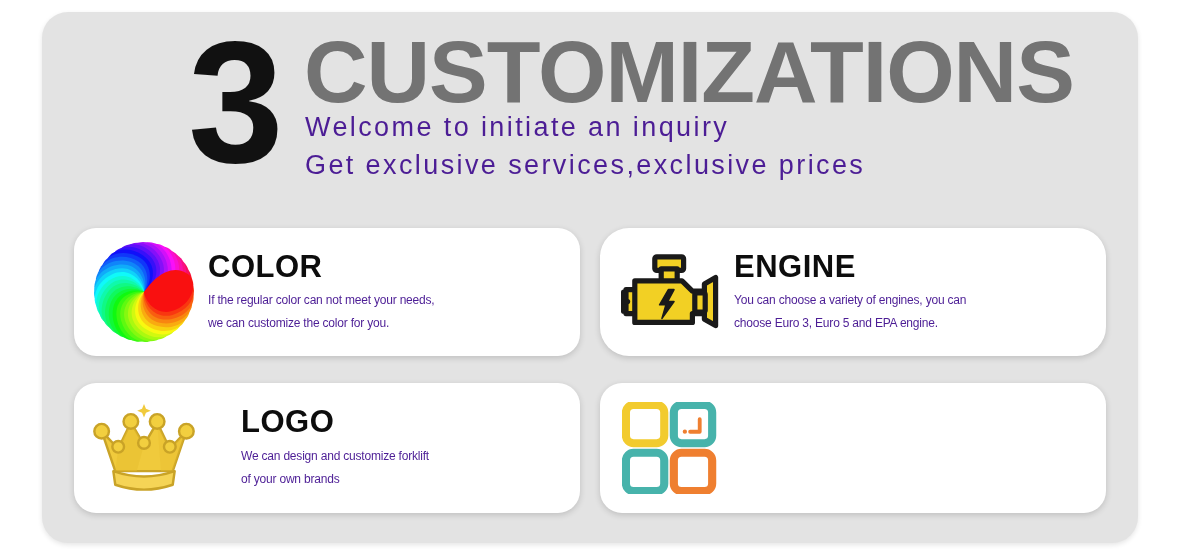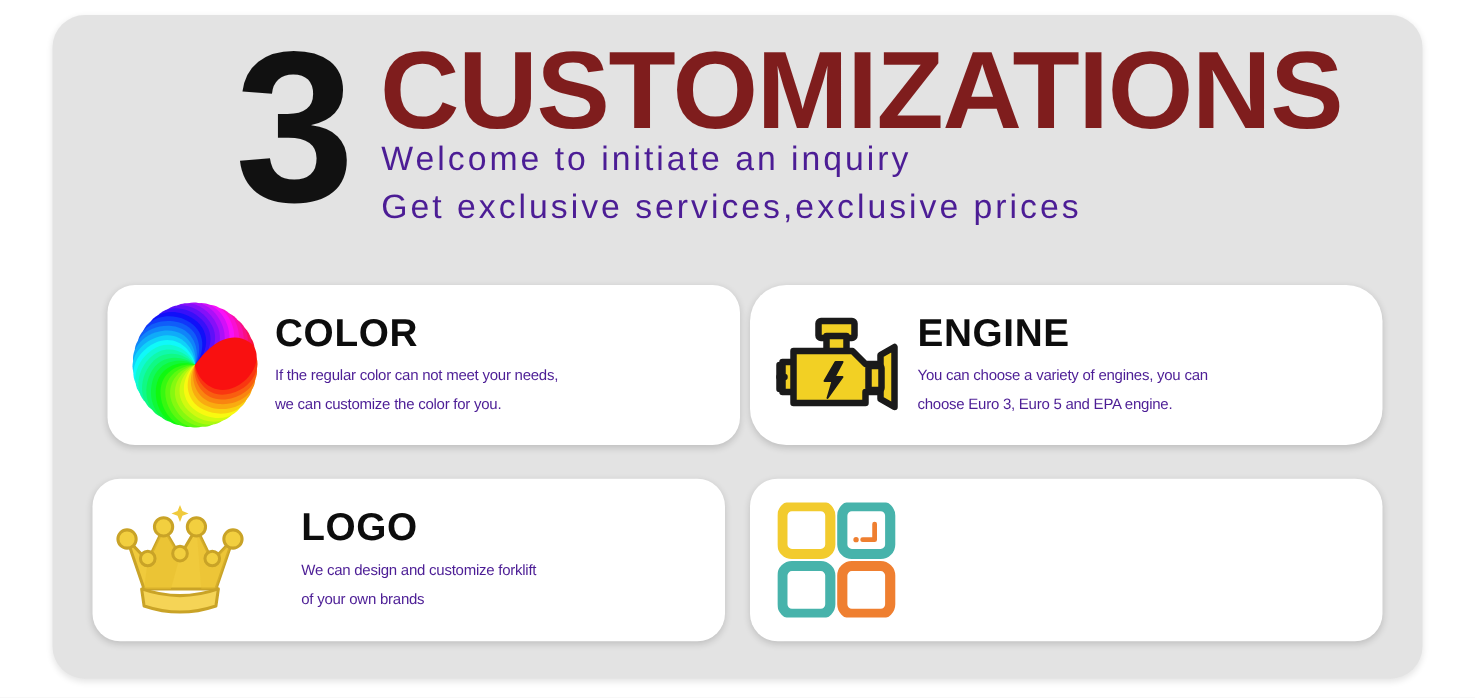--- a/index.html
+++ b/index.html
@@ -23,21 +23,21 @@
   .header{position:absolute;left:0;top:0;width:1096px;height:196px;}
   .big-num{
     position:absolute;left:146px;top:4px;
     font-size:172px;line-height:172px;font-weight:bold;
     color:#111111;letter-spacing:-4px;
     font-family:"Liberation Sans", sans-serif;
   }
   .headline{
     position:absolute;left:262px;top:14px;
     font-size:88px;line-height:92px;font-weight:bold;
-    color:#7f1d1d;letter-spacing:-1px;
+    color:#737373;letter-spacing:-1px;
     font-family:"Liberation Sans", sans-serif;
     white-space:nowrap;
   }
   .sub1,.sub2{
     position:absolute;left:263px;
     font-size:27px;line-height:30px;font-weight:normal;
     color:#4c1d95;letter-spacing:2.4px;
     font-family:"Liberation Sans", sans-serif;
     white-space:nowrap;
   }
@@ -45,21 +45,21 @@
   .sub2{top:138px;}
 
   
   .card{
     position:absolute;
     background:#ffffff;
     border-radius:22px;
     box-shadow:0 2px 6px rgba(0,0,0,0.16);
     display:flex;align-items:center;
   }
-  .card.c0{left:32px;top:216px;width:506px;height:128px;margin-left:12px;}
+  .card.c0{left:32px;top:216px;width:506px;height:128px;}
   .card.c1{left:558px;top:216px;width:506px;height:128px;border-radius:29px;}
   .card.c2{left:32px;top:371px;width:506px;height:130px;gap:33px;}
   .card.c3{left:558px;top:371px;width:506px;height:130px;}
 
   .icon-wrap{
     width:128px;min-width:128px;height:110px;
     display:flex;align-items:center;justify-content:center;
     margin-left:6px;
   }
   .txt-wrap{flex:1;padding-right:10px;}

